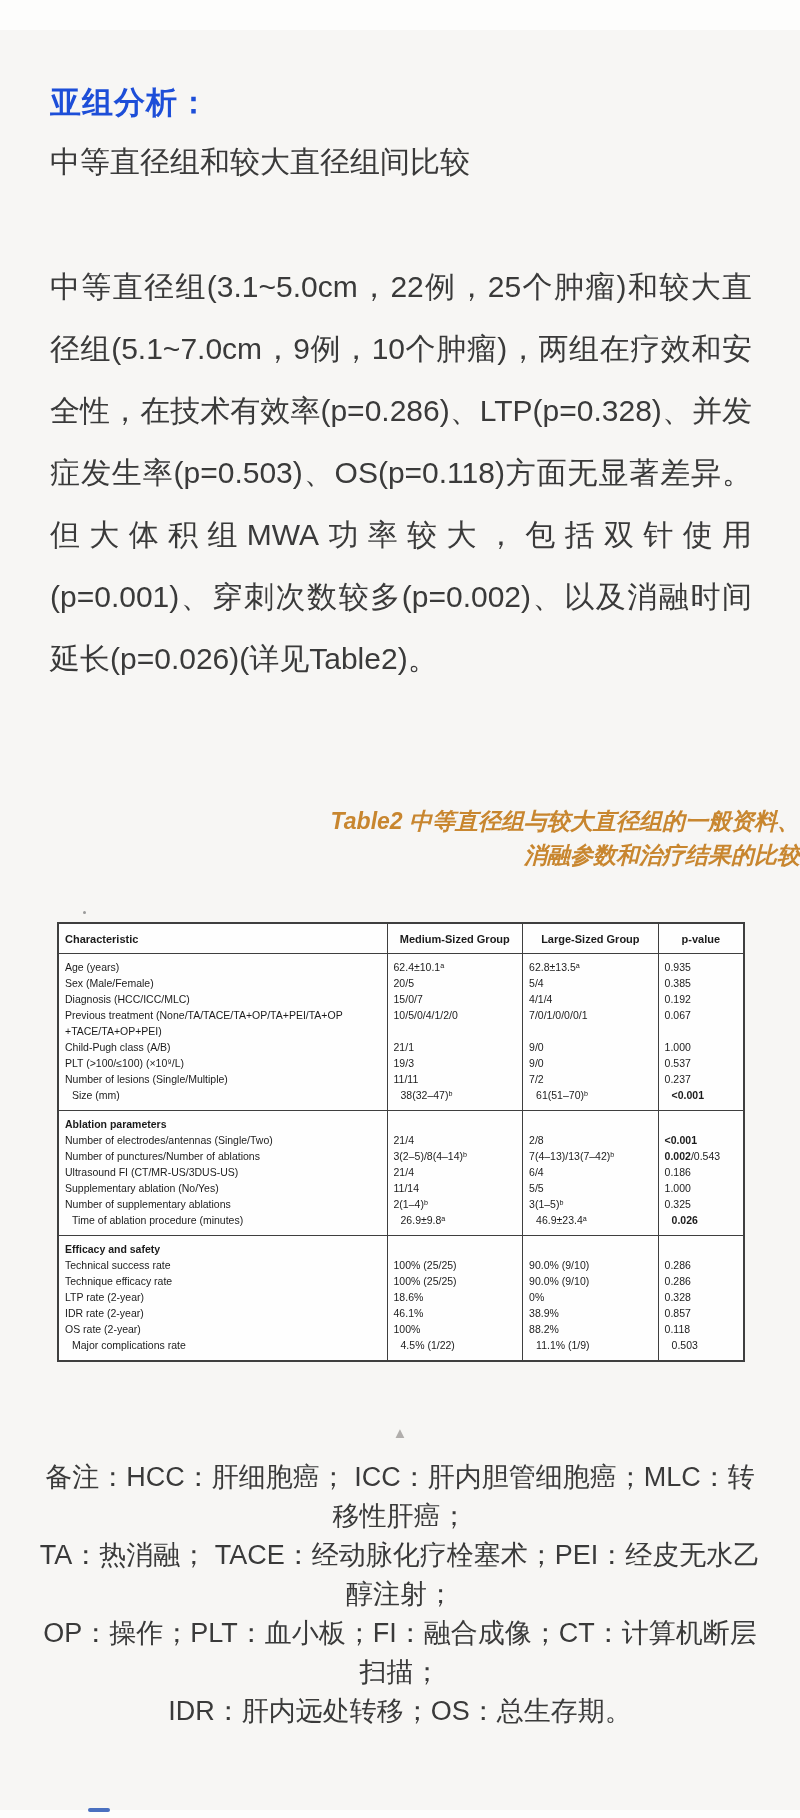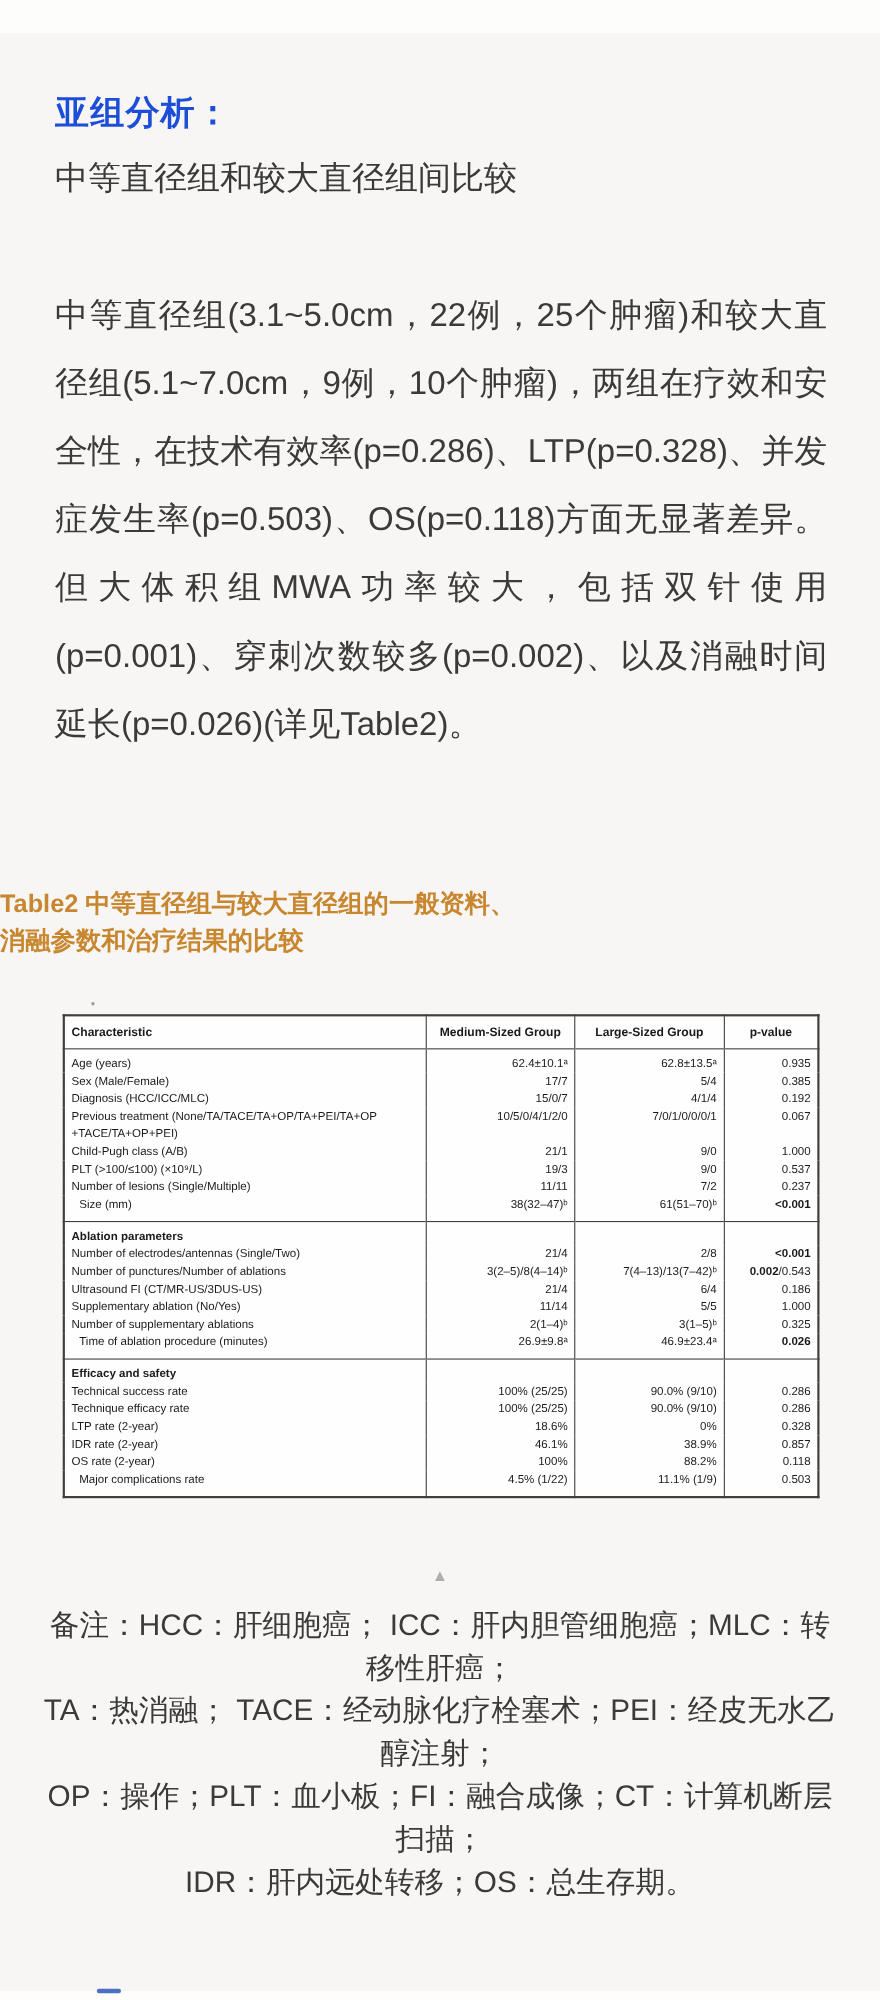--- a/index.html
+++ b/index.html
@@ -22,22 +22,22 @@
     position:absolute; left:50px; top:112px;
     font-size:30px; font-weight:400; color:#3a3a3a;
   }
   .para {
     position:absolute; left:50px; top:226px; width:702px;
     font-size:30px; line-height:62px; color:#3a3a3a;
     text-align:justify;
   }
   .caption {
     position:absolute; left:0; top:804px; width:800px;
-    text-align:left; font-size:23px; font-weight:bold;
-    color:#c8862f; line-height:34px;
+    text-align:right; font-size:23px; font-weight:bold;
+    color:#c8862f; line-height:34px;font-style:italic;
   }
   .artifact-dot {
     position:absolute; left:83px; top:911px; width:3px; height:3px;
     background:#9a9a9a; border-radius:50%;
   }
 
   table.tbl {
     position:absolute; left:57px; top:922px; width:688px;
     border-collapse:collapse; background:#fefefe;
     font-size:10.5px; line-height:16px; color:#1b1b1b;
@@ -50,21 +50,21 @@
   .tbl th:first-child, .tbl td:first-child { border-left:none; }
   .tbl thead th {
     border-bottom:1.5px solid #3f3f3f;
     padding:7px 6px 6px 6px;
     font-size:11px; font-weight:bold; text-align:center;
   }
   .tbl thead th.c1 { text-align:left; }
   .tbl tbody.section { border-top:1.5px solid #3f3f3f; }
   .tbl tbody tr:first-child td { padding-top:5px; }
   .tbl tbody tr:last-child td  { padding-bottom:7px;padding-left:13px; }
-  .tbl td.val { text-align:right; }
+  .tbl td.val { text-align:left; }
   .tbl td.lbl { text-align:left; }
   .tbl td.sec-h { font-weight:bold; }
   .tbl b { font-weight:bold; }
 
   .triangle {
     position:absolute; left:0; top:1424px; width:800px;
     text-align:center; font-size:15px; color:#b1aeac;
   }
   .footnote {
     position:absolute; left:35px; top:1458px; width:730px;
@@ -109,21 +109,21 @@
   </thead>
 <tbody class="section">
       <tr>
         <td class="lbl">Age (years)</td>
         <td class="val">62.4±10.1ᵃ</td>
         <td class="val">62.8±13.5ᵃ</td>
         <td class="val">0.935</td>
       </tr>
       <tr>
         <td class="lbl">Sex (Male/Female)</td>
-        <td class="val">17/7</td>
+        <td class="val">20/5</td>
         <td class="val">5/4</td>
         <td class="val">0.385</td>
       </tr>
       <tr>
         <td class="lbl">Diagnosis (HCC/ICC/MLC)</td>
         <td class="val">15/0/7</td>
         <td class="val">4/1/4</td>
         <td class="val">0.192</td>
       </tr>
       <tr>

